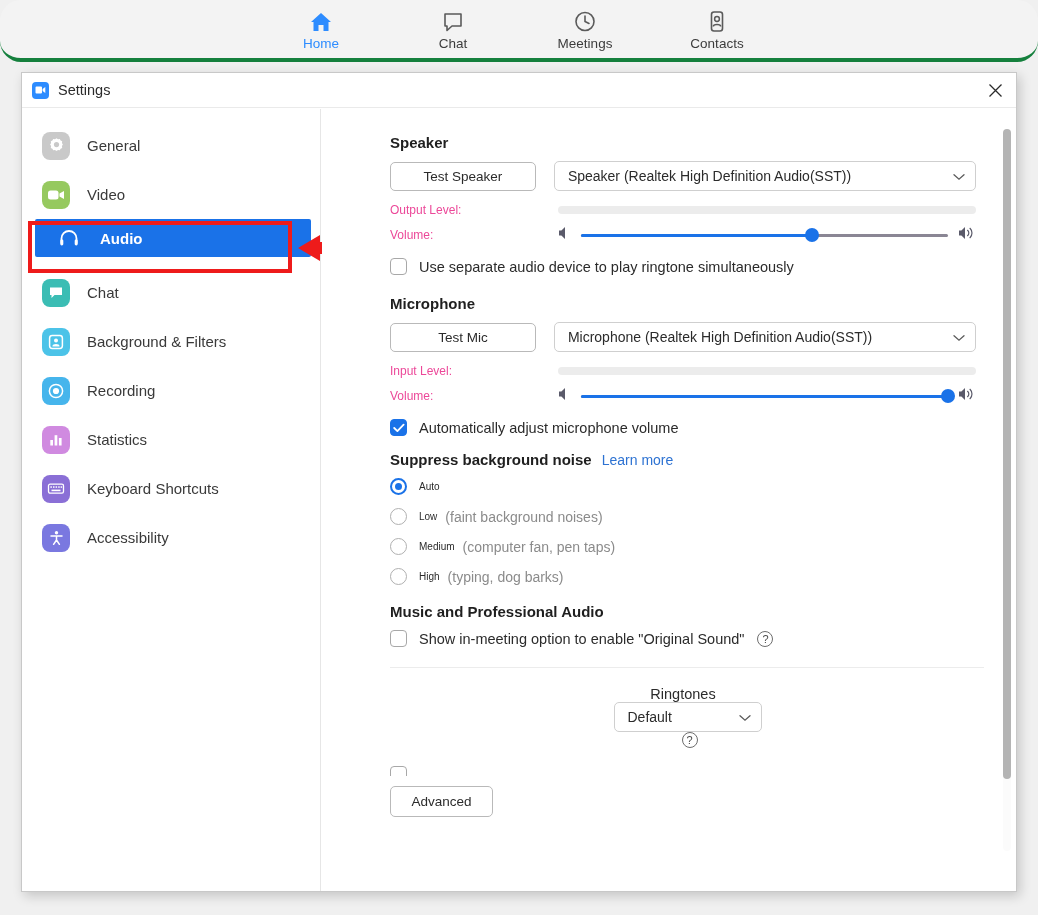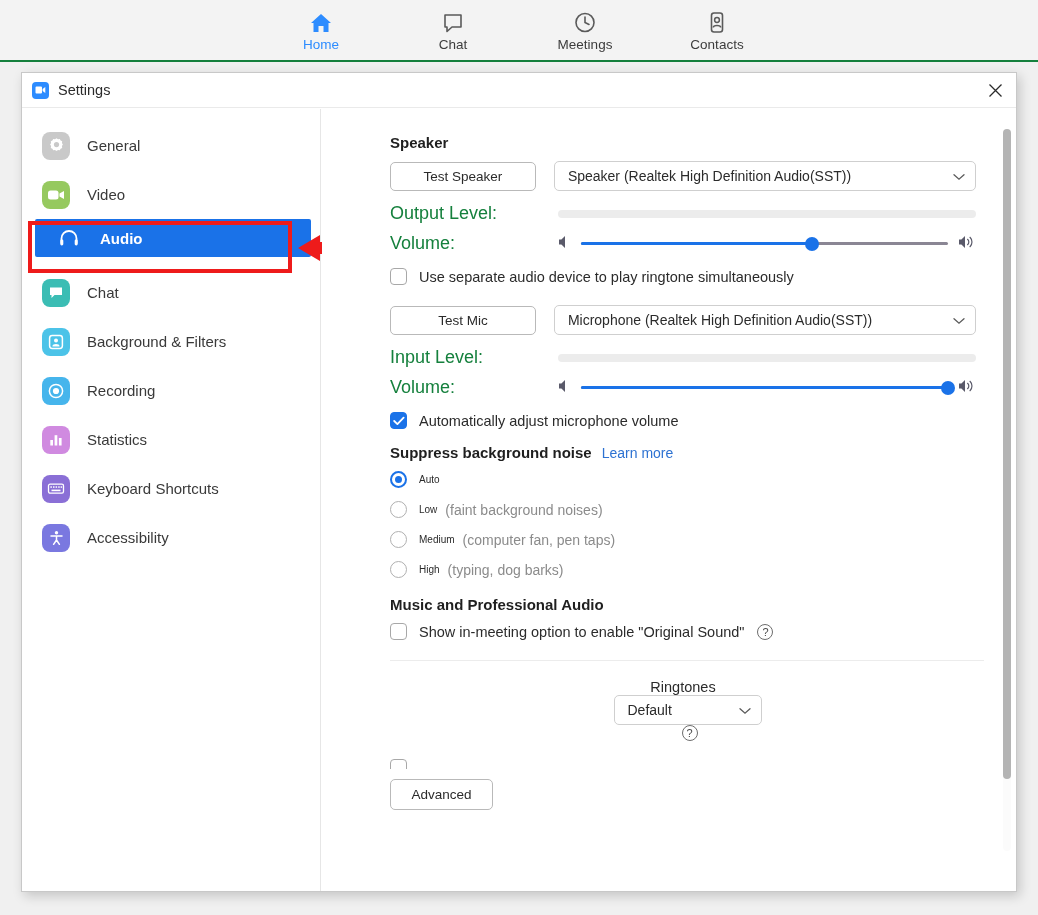--- a/index.html
+++ b/index.html
@@ -7,23 +7,24 @@
     width: 1038px; height: 915px;
     font-family: "Liberation Sans", sans-serif;
     background: #f0f0f0;
     overflow: hidden;
   }
 
   
   #topnav {
     position: absolute; left: 0; top: 0; width: 1038px; height: 62px;
     background: #f3f3f3;
-    border-bottom: 2px solid #15803d;
+    border-bottom: 4px solid #15803d;
     display: flex; align-items: center; justify-content: center;
     gap: 52px;
+    border-radius: 21px;
   }
   .navitem {
     display: flex; flex-direction: column; align-items: center;
     gap: 3px; width: 80px; cursor: pointer;
   }
   .navitem .navlabel { font-size: 13.5px; color: #3c3c3c; }
   .navitem.active .navlabel { color: #2d8cff; }
   .navicon { height: 26px; display: flex; align-items: flex-end; justify-content: center; }
 
   
@@ -112,21 +113,21 @@
 
   .select {
     height: 30px; border: 1px solid #cfcfcf; border-radius: 5px;
     background: #fff; font-size: 14px; color: #2b2b2b;
     display: flex; align-items: center; padding: 0 10px 0 13px;
     cursor: pointer; position: relative;
   }
   .select .selval { flex: 1; }
   .device-select { width: 428px; margin-left: 18px; }
 
-  .field-label { font-size: 18px; color: #15803d; width: 168px; flex: none; }
+  .field-label { font-size: 12px; color: #ec4899; width: 168px; flex: none; }
   .level-track {
     height: 8px; border-radius: 4px; background: #ececec; width: 424px;
   }
   .slider-wrap { display: flex; align-items: center; width: 424px; }
   .strack {
     position: relative; flex: 1; height: 18px; display: flex; align-items: center;
     margin: 0 10px; cursor: pointer;
   }
   .sline-bg {
     position: absolute; left: 0; right: 0; height: 3px; background: #8a8694; border-radius: 2px;
@@ -401,20 +402,21 @@
               </svg>
           </span>
         </div>
       </div>
 
       <div class="row" style="margin-bottom:20px;">
         <span class="chk"></span>
         <span class="chk-label">Use separate audio device to play ringtone simultaneously</span>
       </div>
 
+      <div class="sec-title">Microphone</div>
 
       <div class="row" style="margin-bottom:12px;">
         <button class="btn btn-test">Test Mic</button>
         <div class="select device-select">
           <span class="selval">Microphone (Realtek High Definition Audio(SST))</span>
           <span>
             <svg width="12" height="8" viewBox="0 0 12 8">
                 <path d="M1 1.8 L6 6.2 L11 1.8" fill="none" stroke="#5a5a5a" stroke-width="1.3" stroke-linecap="round"></path>
               </svg>
           </span>

